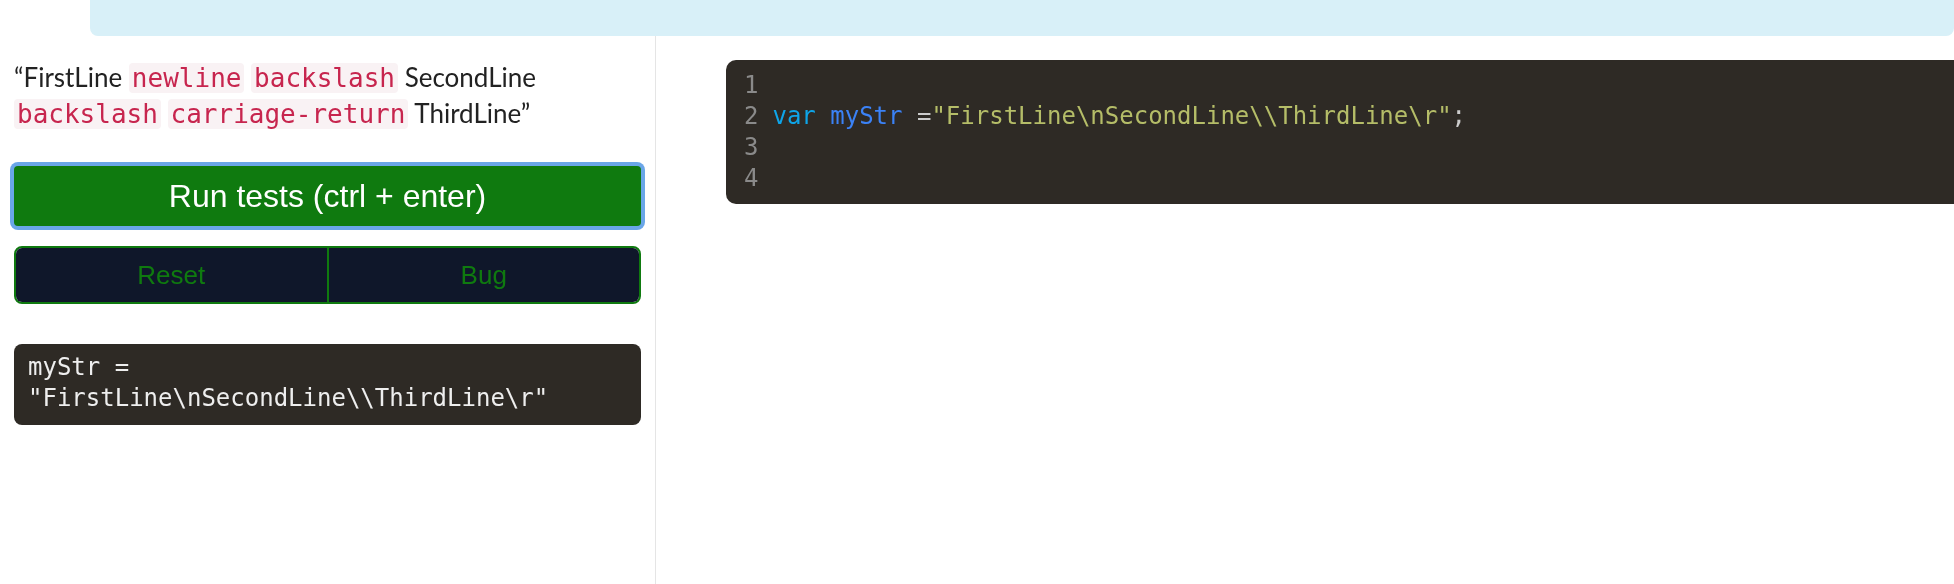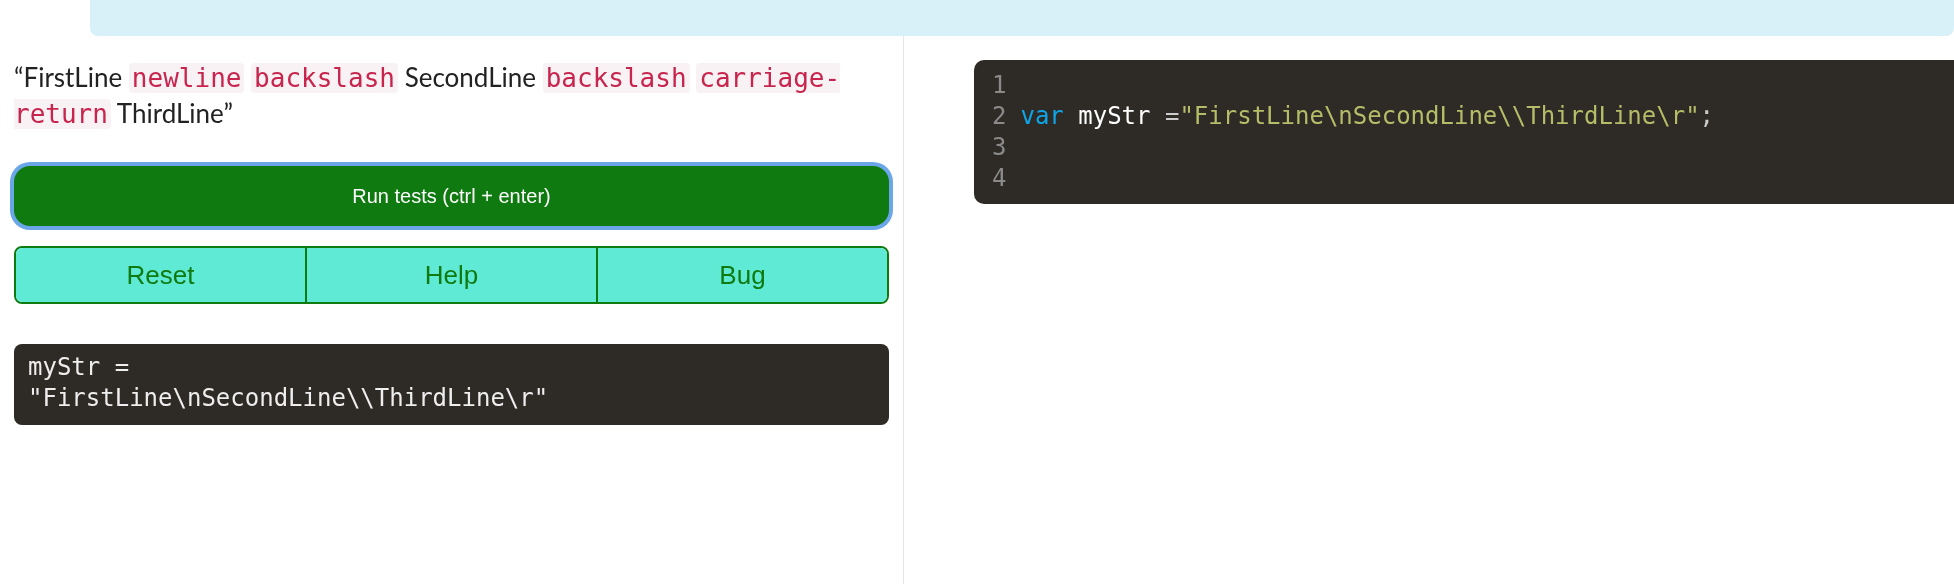--- a/index.html
+++ b/index.html
@@ -13,21 +13,21 @@
     background: #d8f0f8;
     border-radius: 0 0 8px 8px;
     height: 36px;
     margin-left: 90px;
   }
   .container {
     display: flex;
     height: calc(100% - 36px);
   }
   .left-panel {
-    width: 904px;
+    width: 656px;
     padding: 24px 14px 0 14px;
     border-right: 1px solid #e5e5e5;
   }
   .instructions {
     font-size: 26px;
     line-height: 1.35;
     color: #222;
     margin-bottom: 34px;
   }
   .instructions .code-red {
@@ -36,39 +36,39 @@
     background: #f9f2f4;
     border-radius: 4px;
     padding: 0 3px;
   }
   .run-btn {
     width: 100%;
     height: 60px;
     background: #0f7a0f;
     color: #fff;
     border: none;
-    border-radius: 16px;
-    font-size: 20px;
+    border-radius: 4px;
+    font-size: 32px;
     font-weight: 500;
     cursor: pointer;
     box-shadow: 0 0 0 4px #6aa6e8;
     margin-bottom: 20px;
   }
   .secondary-row {
     display: flex;
     width: 100%;
     border: 2px solid #0f7a0f;
     border-radius: 8px;
     overflow: hidden;
     margin-bottom: 28px;
   }
   .secondary-btn {
     flex: 1;
     height: 54px;
-    background: #5eead4;
+    background: #0f172a;
     color: #0f7a0f;
     border: none;
     font-size: 26px;
     font-weight: 500;
     cursor: pointer;
   }
   .secondary-btn + .secondary-btn {
     border-left: 2px solid #0f7a0f;
   }
   .output {
@@ -98,21 +98,21 @@
   }
   .gutter {
     text-align: right;
     color: #8a8a8a;
     padding: 0 14px 0 18px;
     user-select: none;
   }
   .gutter div { height: 31px; }
   .code-lines div { height: 31px; white-space: pre; }
   .tok-kw   { color: #0ea5e9; }
-  .tok-var  { color: #ffffff; }
+  .tok-var  { color: #3b82f6; }
   .tok-op   { color: #ccc; }
   .tok-str  { color: #b5bd68; }
 </style>
 </head>
 <body>
 
 <div class="banner"></div>
 
 <div class="container">
 
@@ -125,21 +125,20 @@
       <span>SecondLine</span>
       <span class="code-red">backslash</span>
       <span class="code-red">carriage-return</span>
       <span>ThirdLine</span><span>”</span>
     </p>
 
     <button class="run-btn">Run tests (ctrl + enter)</button>
 
     <div class="secondary-row">
       <button class="secondary-btn">Reset</button>
-      <button class="secondary-btn">Help</button>
       <button class="secondary-btn">Bug</button>
     </div>
 
     <div class="output">myStr =
 "FirstLine\nSecondLine\\ThirdLine\r"</div>
 
   </div>
 
   <div class="right-panel">
     <div class="editor">

